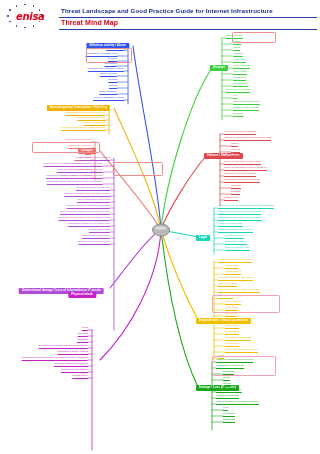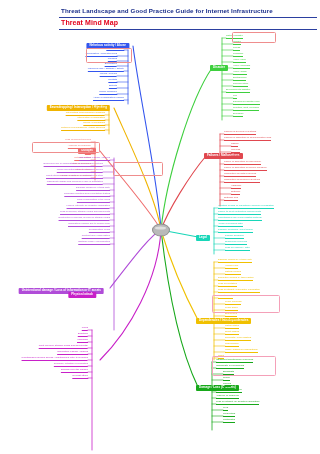--- a/index.html
+++ b/index.html
@@ -44,20 +44,37 @@
   
   .hlbox{position:absolute;border:0.7px solid #f08080;border-radius:1.5px;
          background:rgba(255,255,255,0);}
   .hlbox.pink{border-color:#f4a0b8;}
   .hlbox.red{border-color:#ef8d8d;}
 </style>
 </head>
 <body>
 
 <div id="header">
+  <div id="logo">
+    <div id="stars">
+        <i style="left: 20px; top: 1.5px;"></i>
+        <i style="left: 28.5px; top: 3.04071px;"></i>
+        <i style="left: 34.7224px; top: 7.25px;"></i>
+        <i style="left: 37px; top: 13px;"></i>
+        <i style="left: 34.7224px; top: 18.75px;"></i>
+        <i style="left: 28.5px; top: 22.9593px;"></i>
+        <i style="left: 20px; top: 24.5px;"></i>
+        <i style="left: 11.5px; top: 22.9593px;"></i>
+        <i style="left: 5.27757px; top: 18.75px;"></i>
+        <i style="left: 3px; top: 13px;"></i>
+        <i style="left: 5.27757px; top: 7.25px;"></i>
+        <i style="left: 11.5px; top: 3.04071px;"></i>
+      </div>
+    <div id="enisa-word">enisa</div>
+  </div>
   <div id="hdr-rule1"></div>
   <div id="hdr-rule2"></div>
   <div id="hdr-title">Threat Landscape and Good Practice Guide for Internet Infrastructure</div>
   <div id="hdr-sub">Threat Mind Map</div>
 </div>
 
 <div id="map">
   <svg id="svg-layer" viewBox="0 0 320 424" preserveAspectRatio="none">
       <path d="M161,200 C158,150 140,70 133,16" fill="none" stroke="#3355ee" stroke-width="1.1" stroke-linecap="round"></path>
       <path d="M128,20 L128,74" fill="none" stroke="#3355ee" stroke-width="0.8" stroke-linecap="round"></path>

